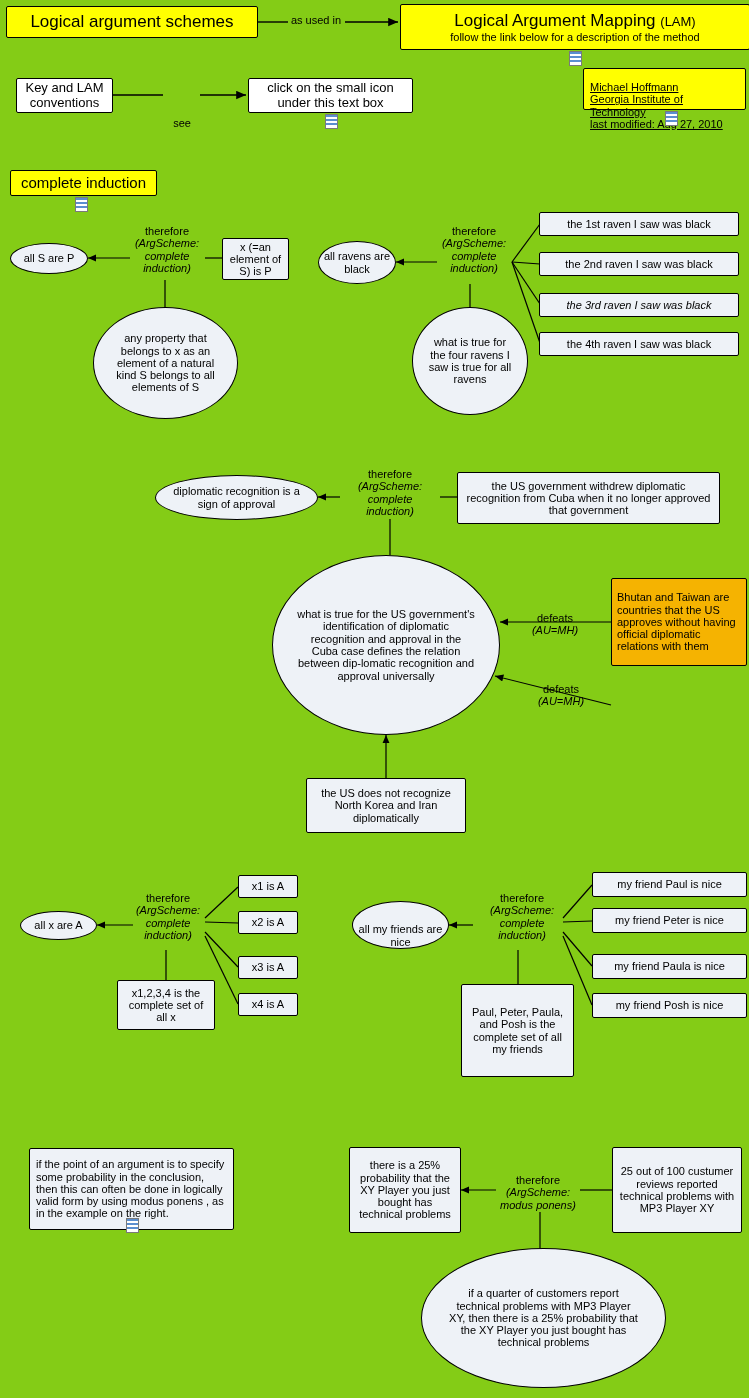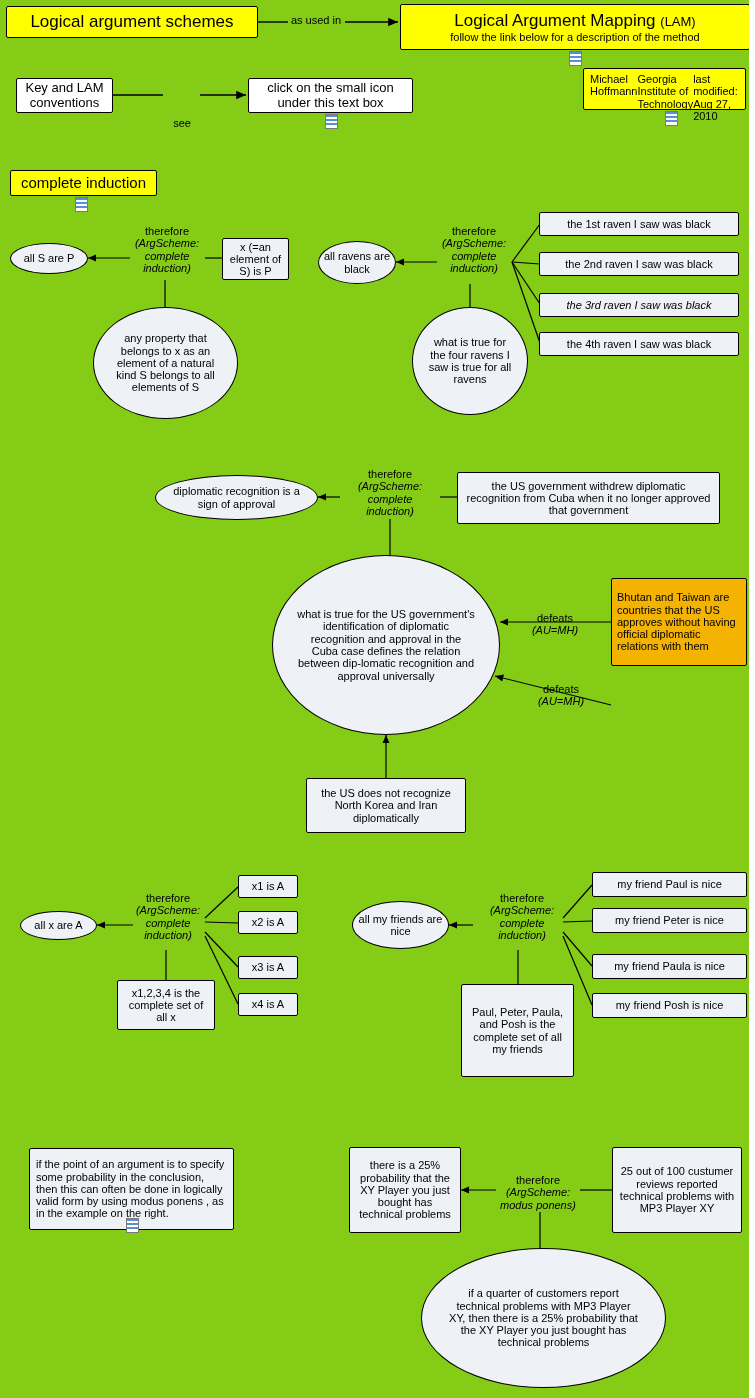--- a/index.html
+++ b/index.html
@@ -79,25 +79,26 @@
       linear-gradient(#5b8fd0, #5b8fd0) 0 4px/100% 2px no-repeat,
       linear-gradient(#5b8fd0, #5b8fd0) 0 8px/100% 2px no-repeat,
       #ffffff;
     border: 1px solid #7a7a7a;
   }
   .title-main {
     flex-direction: column;
     gap: 1px;
   }
   .mh-box {
-    flex-direction: row;
+    flex-direction: column;
     align-items: flex-start;
     justify-content: flex-start;
-    padding: 4px 6px;
+    padding: 12px 6px;
     text-align: left;
+    text-decoration: underline;
   }
   .mh-box div { width: 100%; }
 </style>
 </head>
 <body>
 
 <div id="canvas">
 
   <svg class="lines" viewBox="0 0 755 1398">
     <defs>
@@ -300,21 +301,21 @@
     <span>x3 is A</span>
   </div>
   <div class="node box s11" style="left:238px; top:993px; width:60px; height:23px;">
     <span>x4 is A</span>
   </div>
 
   <div class="node box s11" style="left:117px; top:980px; width:98px; height:50px; padding:0 5px;">
     <span>x1,2,3,4 is the complete set of all x</span>
   </div>
 
-  <div class="node ellipse s11" style="left:352px; top:901px; width:97px; height:48px;">
+  <div class="node ellipse s11" style="left:352px; top:901px; width:97px; height:48px;align-items:flex-end;">
     <span>all my friends are nice</span>
   </div>
 
   <div class="label s11" style="left:480px; top:892px; width:84px;">
     <div>therefore</div>
     <div class="ital">(ArgScheme:</div>
     <div class="ital">complete</div>
     <div class="ital">induction)</div>
   </div>
 

